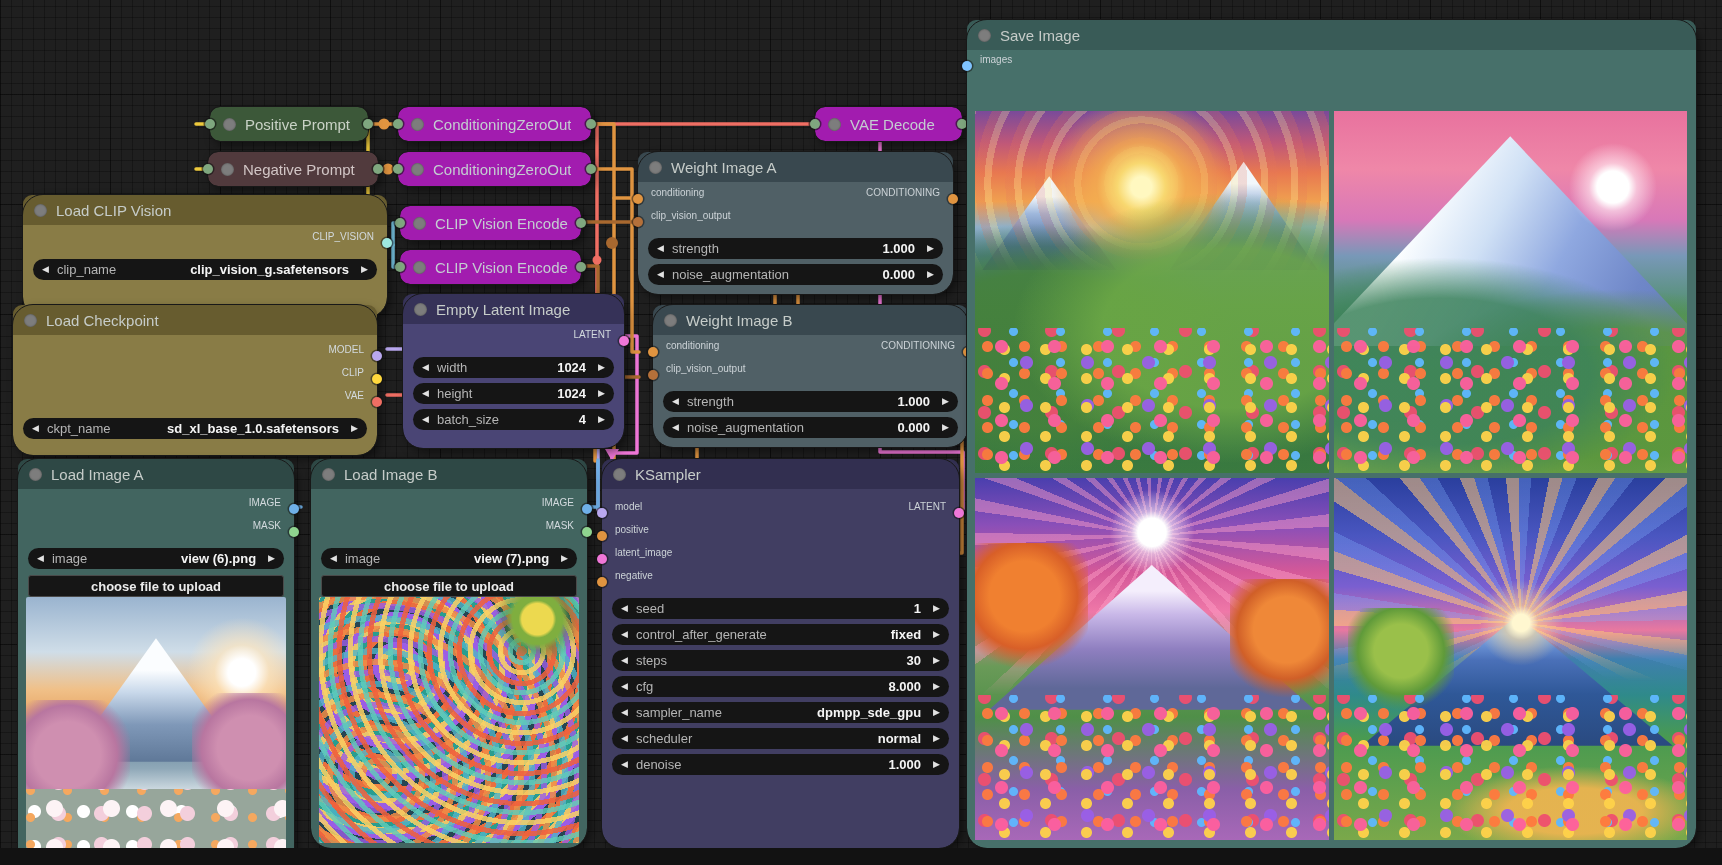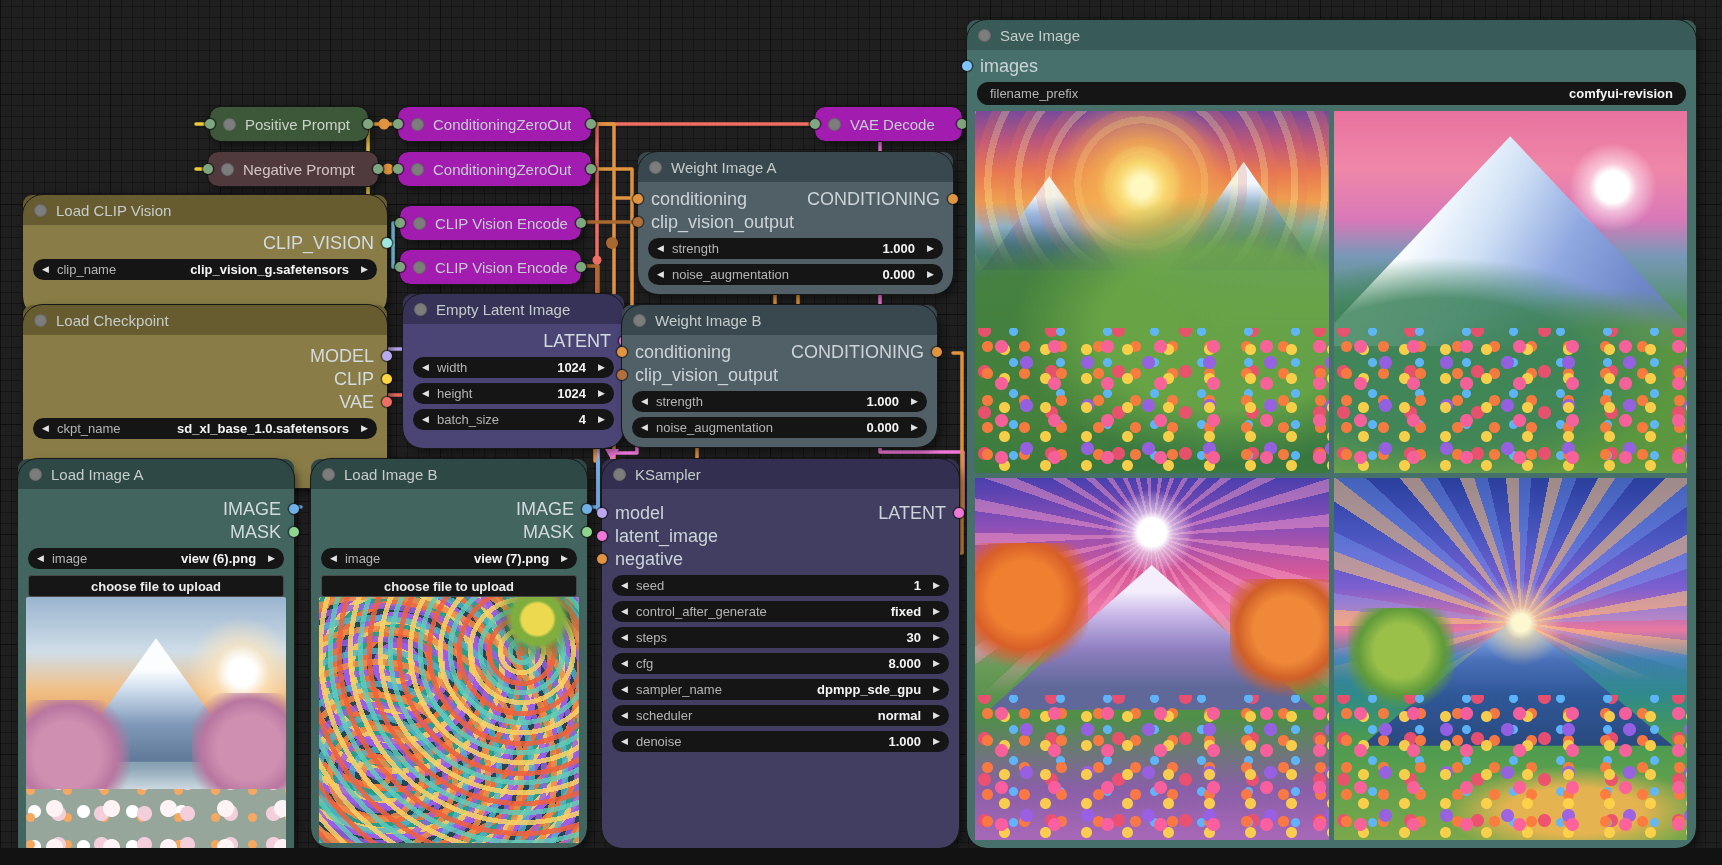--- a/index.html
+++ b/index.html
@@ -37,22 +37,22 @@
          gap:9px;padding:0 13px;color:#c4ccd1;font-size:15px;box-shadow:4px 4px 10px rgba(0,0,0,.5);
          outline:1px solid #181818;box-sizing:border-box;}
   .c-slate{background:#a21caf}
   .c-green{background:#3c5839;color:#c9d2c6}
   .c-maroon{background:#513a3d;color:#d2c6c6}
   .pin{position:absolute;width:10px;height:10px;border-radius:50%;top:50%;margin-top:-5px;
        background:var(--pin_collapsed);box-shadow:0 0 0 1.5px rgba(18,18,18,.6);}
   .pin.l{left:-5px}.pin.r{right:-5px}
 
   
-  .srow{display:flex;align-items:flex-end;height:23px;padding:0 13px;position:relative;
-        color:#ccd3d7;font-size:18px;}
+  .srow{display:flex;align-items:flex-start;height:23px;padding:0 13px;position:relative;
+        color:#ccd3d7;font-size:10px;}
   .srow.out{justify-content:flex-end;color:#d3dade;}
   .srow.dual{justify-content:space-between;}
   .sdot{position:absolute;width:10px;height:10px;border-radius:50%;top:50%;transform:translateY(-50%);
         box-shadow:0 0 0 1.5px rgba(15,15,15,.5);}
   .sdot.in{left:-5px}.sdot.out{right:-5px}
   .c-clipvision{background:var(--clip_vision)} .c-model{background:var(--model)}
   .c-clip{background:var(--clip)} .c-vae{background:var(--vae)}
   .c-latent{background:var(--latent)} .c-cond{background:var(--conditioning)}
   .c-image{background:var(--image)} .c-mask{background:var(--mask)}
   .c-cvout{background:var(--clip_vision_output)} .c-images{background:var(--images)}
@@ -241,21 +241,21 @@
     <span class="sdot out c-clipvision"></span>
   </div>
   <div class="w">
     <span class="a">◀</span>
     <span class="lab">clip_name</span>
     <span class="val">clip_vision_g.safetensors</span>
     <span class="a">▶</span>
   </div>
 </div>
 
-<div class="node n-olive" style="left:23px;top:305px;width:364px;height:183px">
+<div class="node n-olive" style="left:13px;top:305px;width:364px;height:150px">
   <div class="hdr">
     <span class="cdot"></span>
     <span class="title">Load Checkpoint</span>
   </div>
   <div class="srow out" style="margin-top:9px">
     <span>MODEL</span>
     <span class="sdot out c-model"></span>
   </div>
   <div class="srow out">
     <span>CLIP</span>
@@ -324,21 +324,21 @@
     <span class="a">▶</span>
   </div>
   <div class="w">
     <span class="a">◀</span>
     <span class="lab">noise_augmentation</span>
     <span class="val">0.000</span>
     <span class="a">▶</span>
   </div>
 </div>
 
-<div class="node n-weight" style="left:622px;top:305px;width:315px;height:142px">
+<div class="node n-weight" style="left:653px;top:305px;width:315px;height:142px">
   <div class="hdr">
     <span class="cdot"></span>
     <span class="title">Weight Image B</span>
   </div>
   <div class="srow dual" style="margin-top:5px">
     <span class="sdot in c-cond"></span>
     <span>conditioning</span>
     <span>CONDITIONING</span>
     <span class="sdot out c-cond"></span>
   </div>
@@ -421,20 +421,24 @@
     <span class="cdot"></span>
     <span class="title">KSampler</span>
   </div>
   <div class="srow dual" style="margin-top:12px">
     <span class="sdot in c-model"></span>
     <span>model</span>
     <span>LATENT</span>
     <span class="sdot out c-latent"></span>
   </div>
   <div class="srow">
+    <span class="sdot in c-cond"></span>
+    <span>positive</span>
+  </div>
+  <div class="srow">
     <span class="sdot in c-latent"></span>
     <span>latent_image</span>
   </div>
   <div class="srow">
     <span class="sdot in c-cond"></span>
     <span>negative</span>
   </div>
   <div class="w">
     <span class="a">◀</span>
     <span class="lab">seed</span>
@@ -480,24 +484,20 @@
 </div>
 
 <div class="node n-save" style="left:967px;top:20px;width:729px;height:828px">
   <div class="hdr">
     <span class="cdot"></span>
     <span class="title">Save Image</span>
   </div>
   <div class="srow" style="margin-top:4px">
     <span class="sdot in c-images"></span>
     <span>images</span>
-  </div>
-  <div class="w" style="height:23px;border-radius:12px">
-    <span class="lab" style="margin-left:4px">filename_prefix</span>
-    <span class="val" style="margin-right:4px">comfyui-revision</span>
   </div>
   <div class="grid2">
     <div class="art art1">
       <div class="layer base"></div>
       <div class="mtn m1"></div>
       <div class="mtn m2"></div>
       <div class="layer swirl"></div>
       <div class="layer sun"></div>
       <div class="layer hills"></div>
       <div class="flowers"></div>

